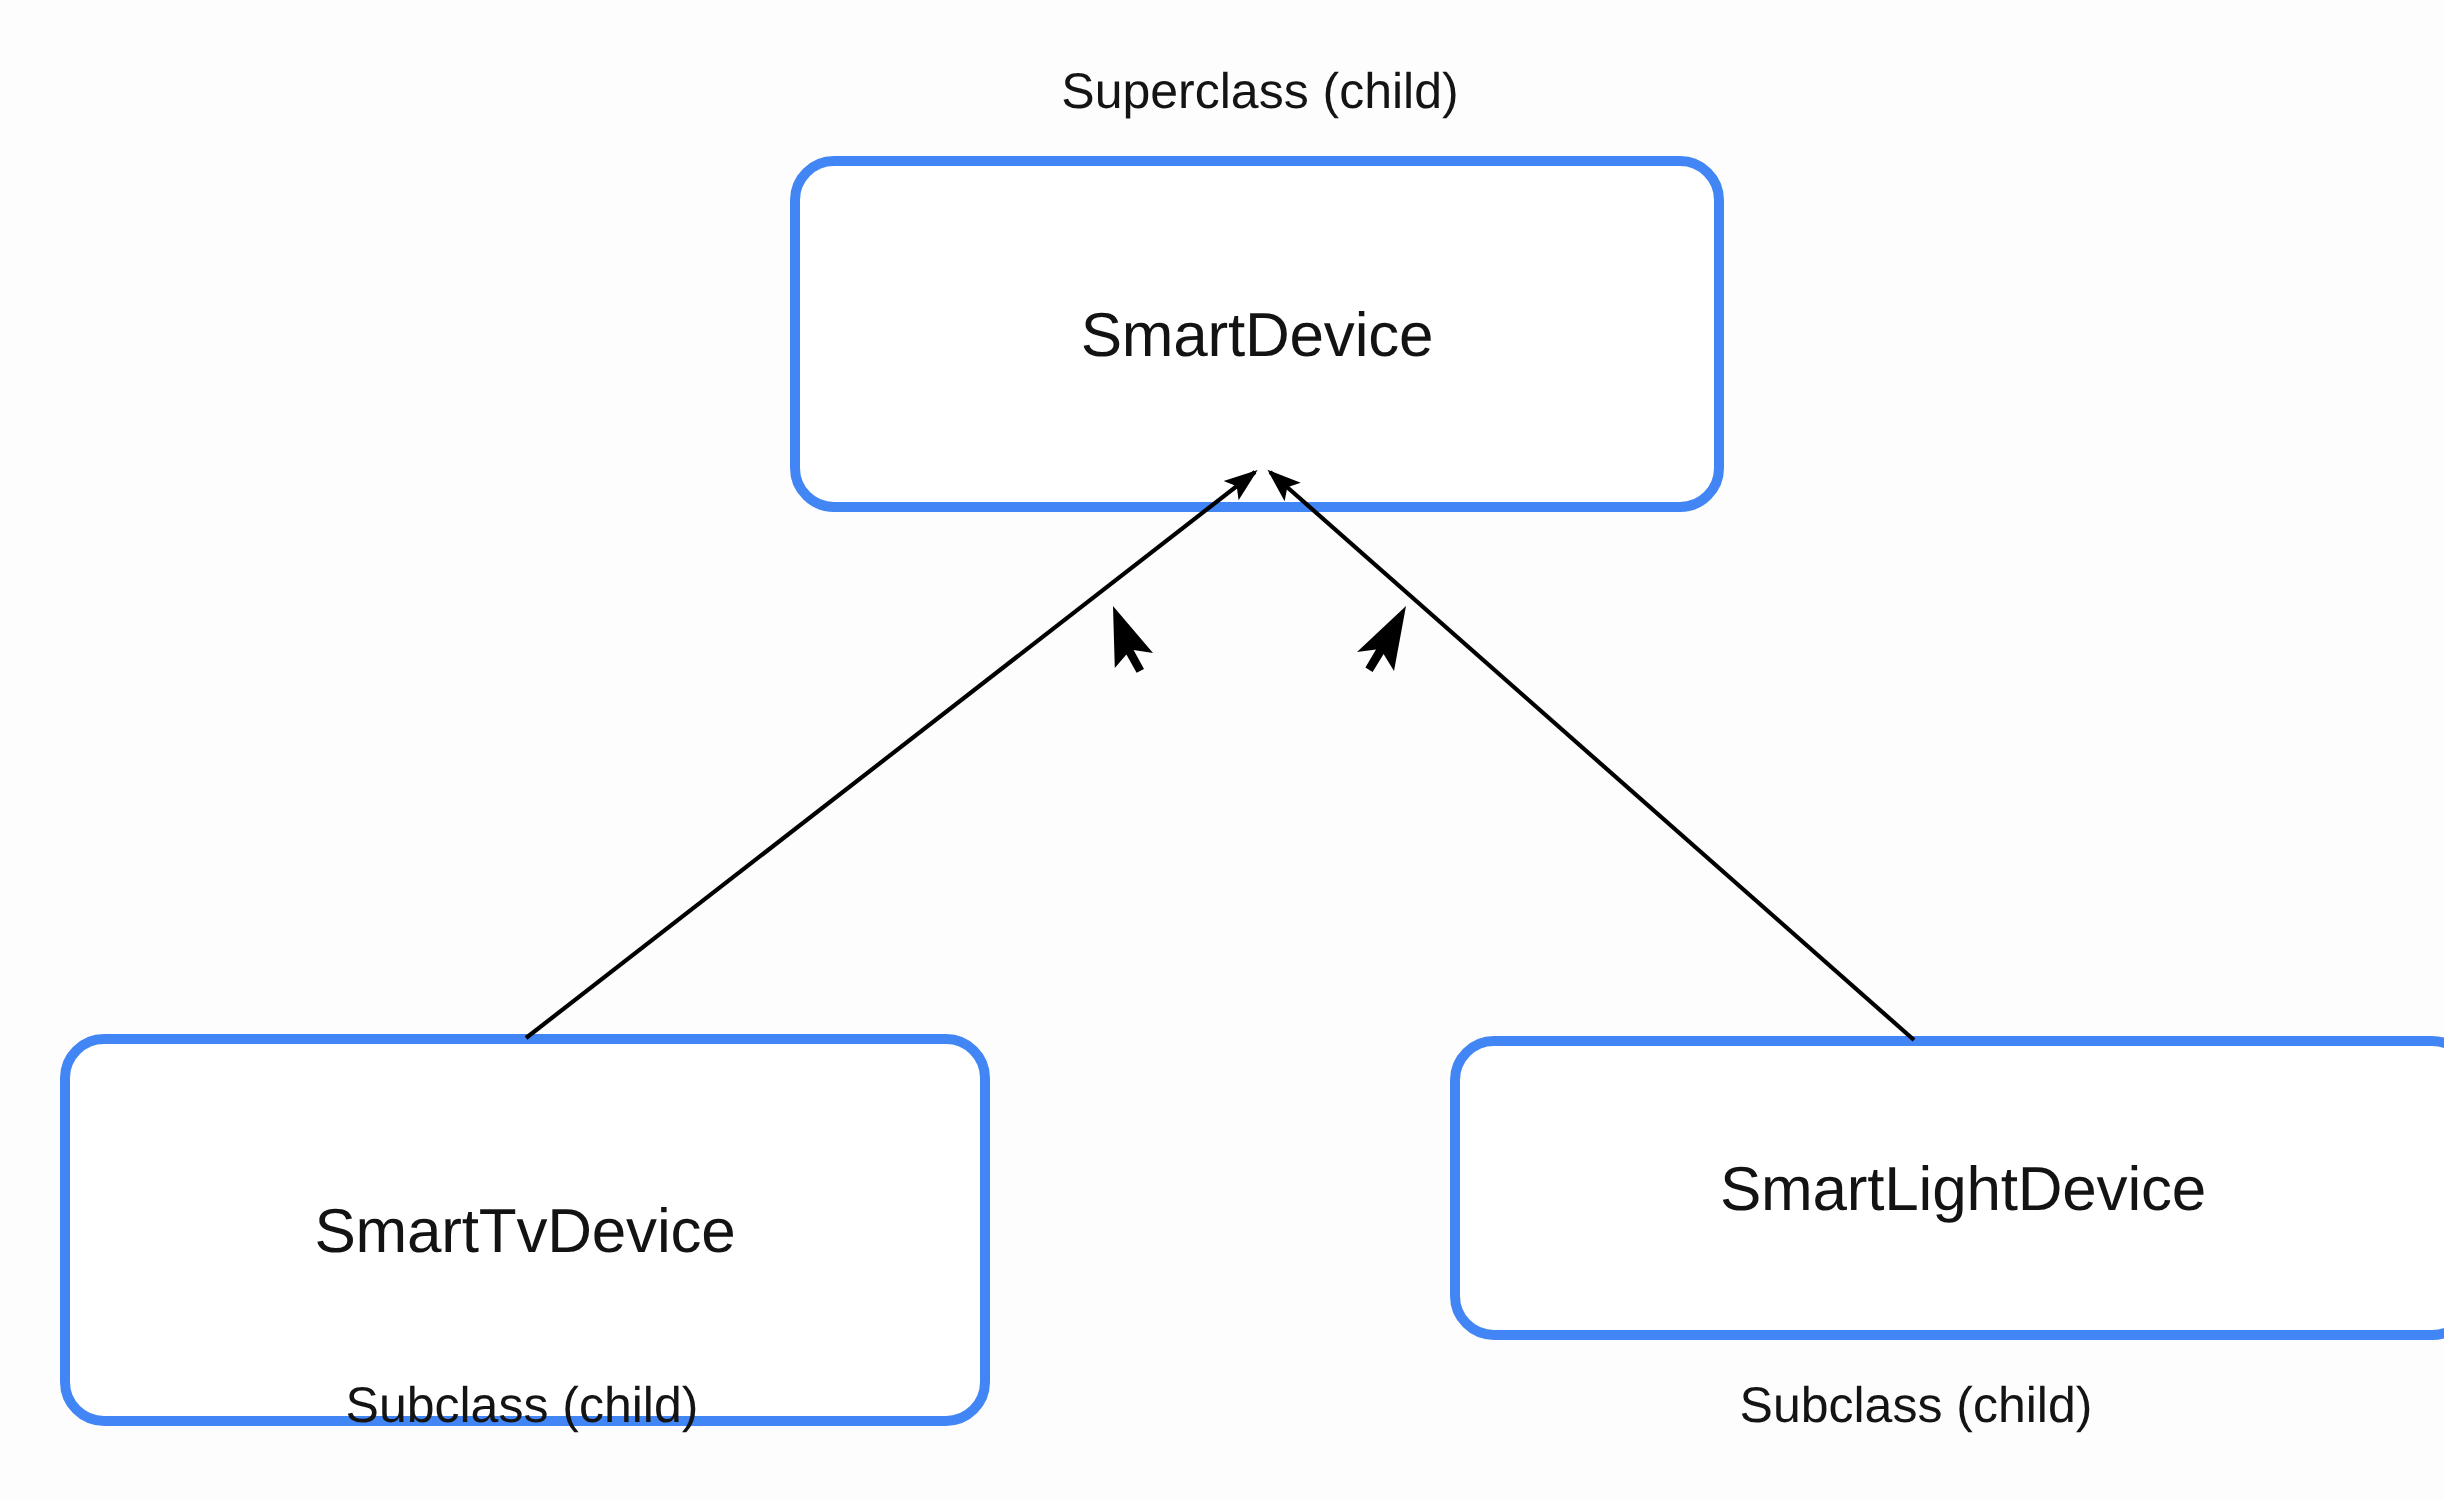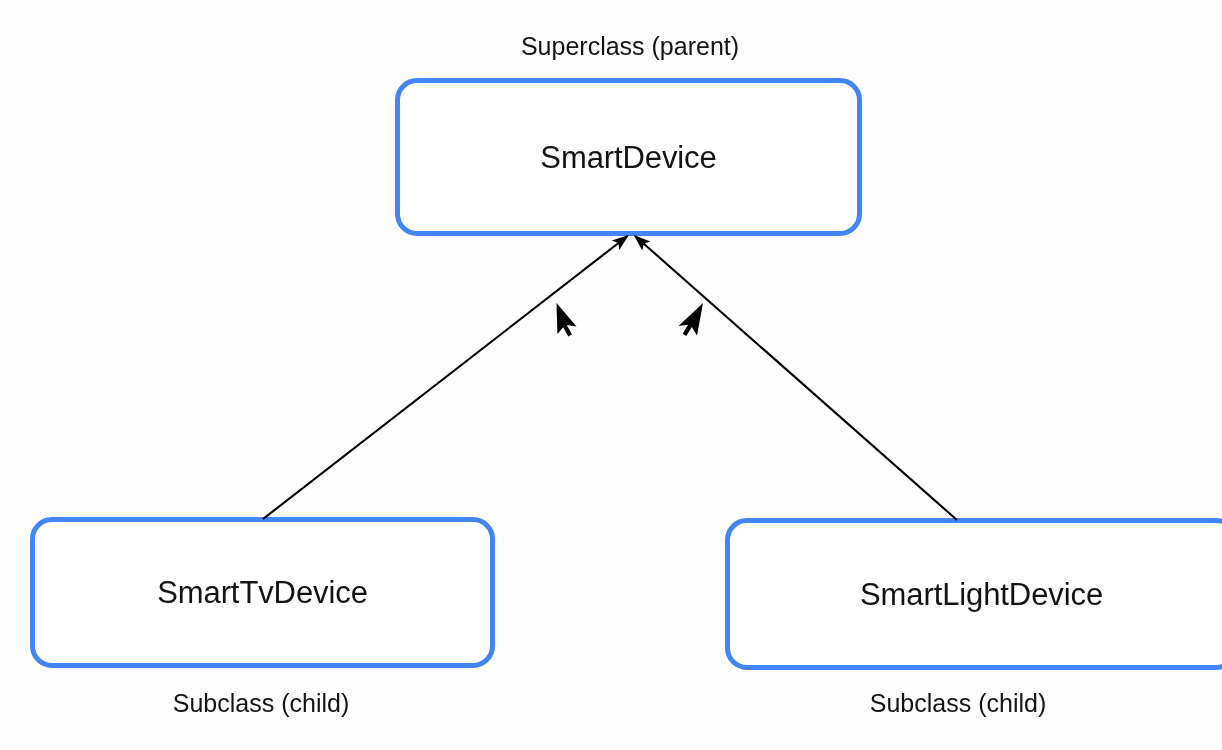--- a/index.html
+++ b/index.html
@@ -30,22 +30,22 @@
   }
   .class-box .class-name {
     font-size: 31px;
     font-weight: 400;
     color: #131313;
     letter-spacing: -0.1px;
     line-height: 1;
     white-space: nowrap;
   }
 
-  #box-superclass { left: 395px; top: 78px;  width: 467px; height: 158px; }
-  #box-subclass-left  { left: 30px;  top: 517px; width: 465px; height: 151px; text-align: center; }
+  #box-superclass { left: 395px; top: 78px;  width: 467px; height: 178px; }
+  #box-subclass-left  { left: 30px;  top: 517px; width: 465px; height: 196px; text-align: center; }
   #box-subclass-right { left: 725px; top: 518px; width: 513px; height: 152px; }
 
   
   .caption {
     position: absolute;
     font-size: 25px;
     color: #141414;
     line-height: 1;
     white-space: nowrap;
     text-align: center;
@@ -75,21 +75,21 @@
     width: 1222px;
     height: 750px;
     pointer-events: none;
   }
 </style>
 </head>
 <body>
 
 <div id="stage">
 
-  <div class="caption" id="caption-superclass">Superclass (parent)</div>
+  <div class="caption" id="caption-superclass">Superclass (child)</div>
 
   <div class="class-box" id="box-superclass">
     <span class="class-name">SmartDevice</span>
   </div>
 
   <div class="class-box" id="box-subclass-left">
     <span class="class-name">SmartTvDevice</span>
   </div>
 
   <div class="caption" id="caption-sub-left">Subclass (child)</div>

